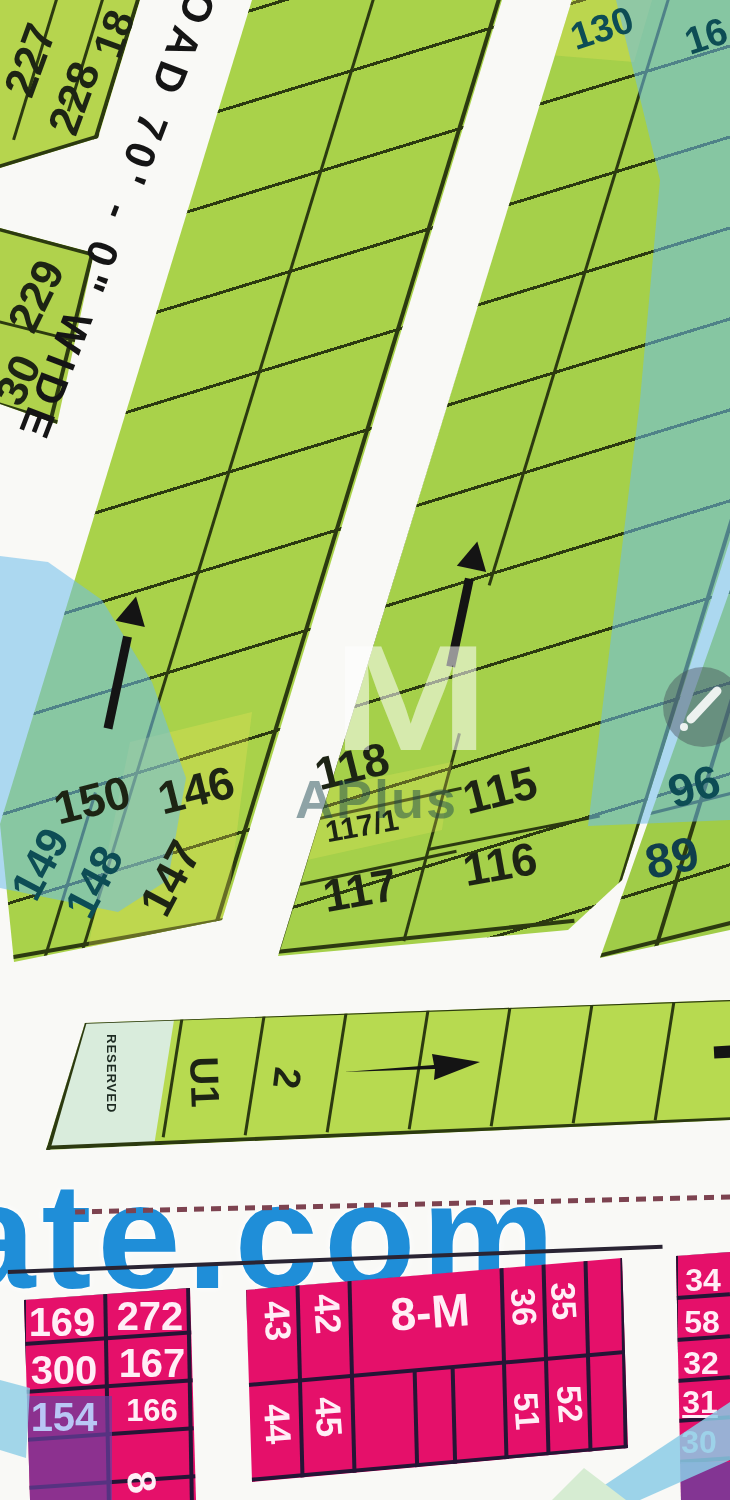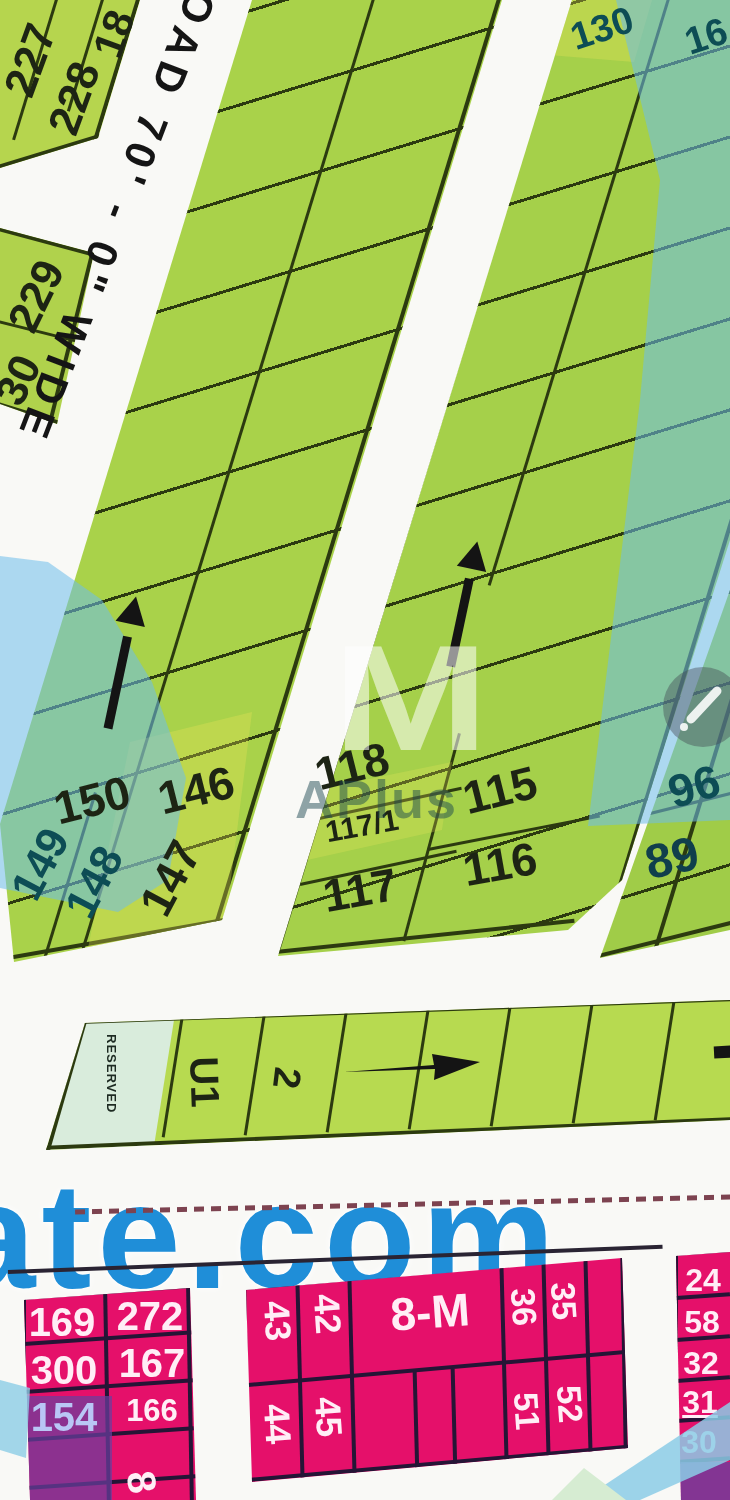--- a/index.html
+++ b/index.html
@@ -200,21 +200,21 @@
   <div class="layer" style="background:#e5106a;clip-path:polygon(676px 1256px,730px 1252px,730px 1500px,681px 1500px);">
     <div class="pink-ln" style="left:674px;top:1254px;width:4px;height:246px;"></div>
     <div class="pink-ln" style="left:674px;top:1252px;width:58px;height:4px;transform-origin:left center;transform:rotate(-4deg);"></div>
     <div class="pink-ln" style="left:676px;top:1296px;width:54px;height:3.5px;transform-origin:left center;transform:rotate(-4deg);"></div>
     <div class="pink-ln" style="left:676px;top:1338px;width:54px;height:3.5px;transform-origin:left center;transform:rotate(-4deg);"></div>
     <div class="pink-ln" style="left:676px;top:1379px;width:54px;height:3.5px;transform-origin:left center;transform:rotate(-4deg);"></div>
     <div class="pink-ln" style="left:676px;top:1419px;width:54px;height:3.5px;transform-origin:left center;transform:rotate(-4deg);"></div>
     <div class="pink-ln" style="left:676px;top:1460px;width:54px;height:3.5px;transform-origin:left center;transform:rotate(-4deg);"></div>
     <div style="position:absolute;left:676px;top:1462px;width:54px;height:40px;background:rgba(106,62,158,0.8);"></div>
   </div>
-  <div class="plot-num pnum" style="left:703px;top:1280px;font-size:32px;">24</div>
+  <div class="plot-num pnum" style="left:703px;top:1280px;font-size:32px;">34</div>
   <div class="plot-num pnum" style="left:702px;top:1322px;font-size:32px;">58</div>
   <div class="plot-num pnum" style="left:701px;top:1363px;font-size:32px;">32</div>
   <div class="plot-num pnum" style="left:700px;top:1402px;font-size:32px;text-decoration:underline;">31</div>
   <div class="plot-num pnum" style="left:699px;top:1442px;font-size:32px;">30</div>
 
   <div class="ov" style="background:rgba(140,205,230,0.8);clip-path:polygon(0 1380px,30px 1388px,26px 1458px,0 1450px);"></div>
   <div class="ov" style="background:rgba(140,205,230,0.85);clip-path:polygon(582px 1500px,730px 1402px,730px 1460px,640px 1500px);"></div>
   <div class="ov" style="background:#d6ecd2;clip-path:polygon(552px 1500px,626px 1500px,584px 1468px);"></div>
 
 </div>

